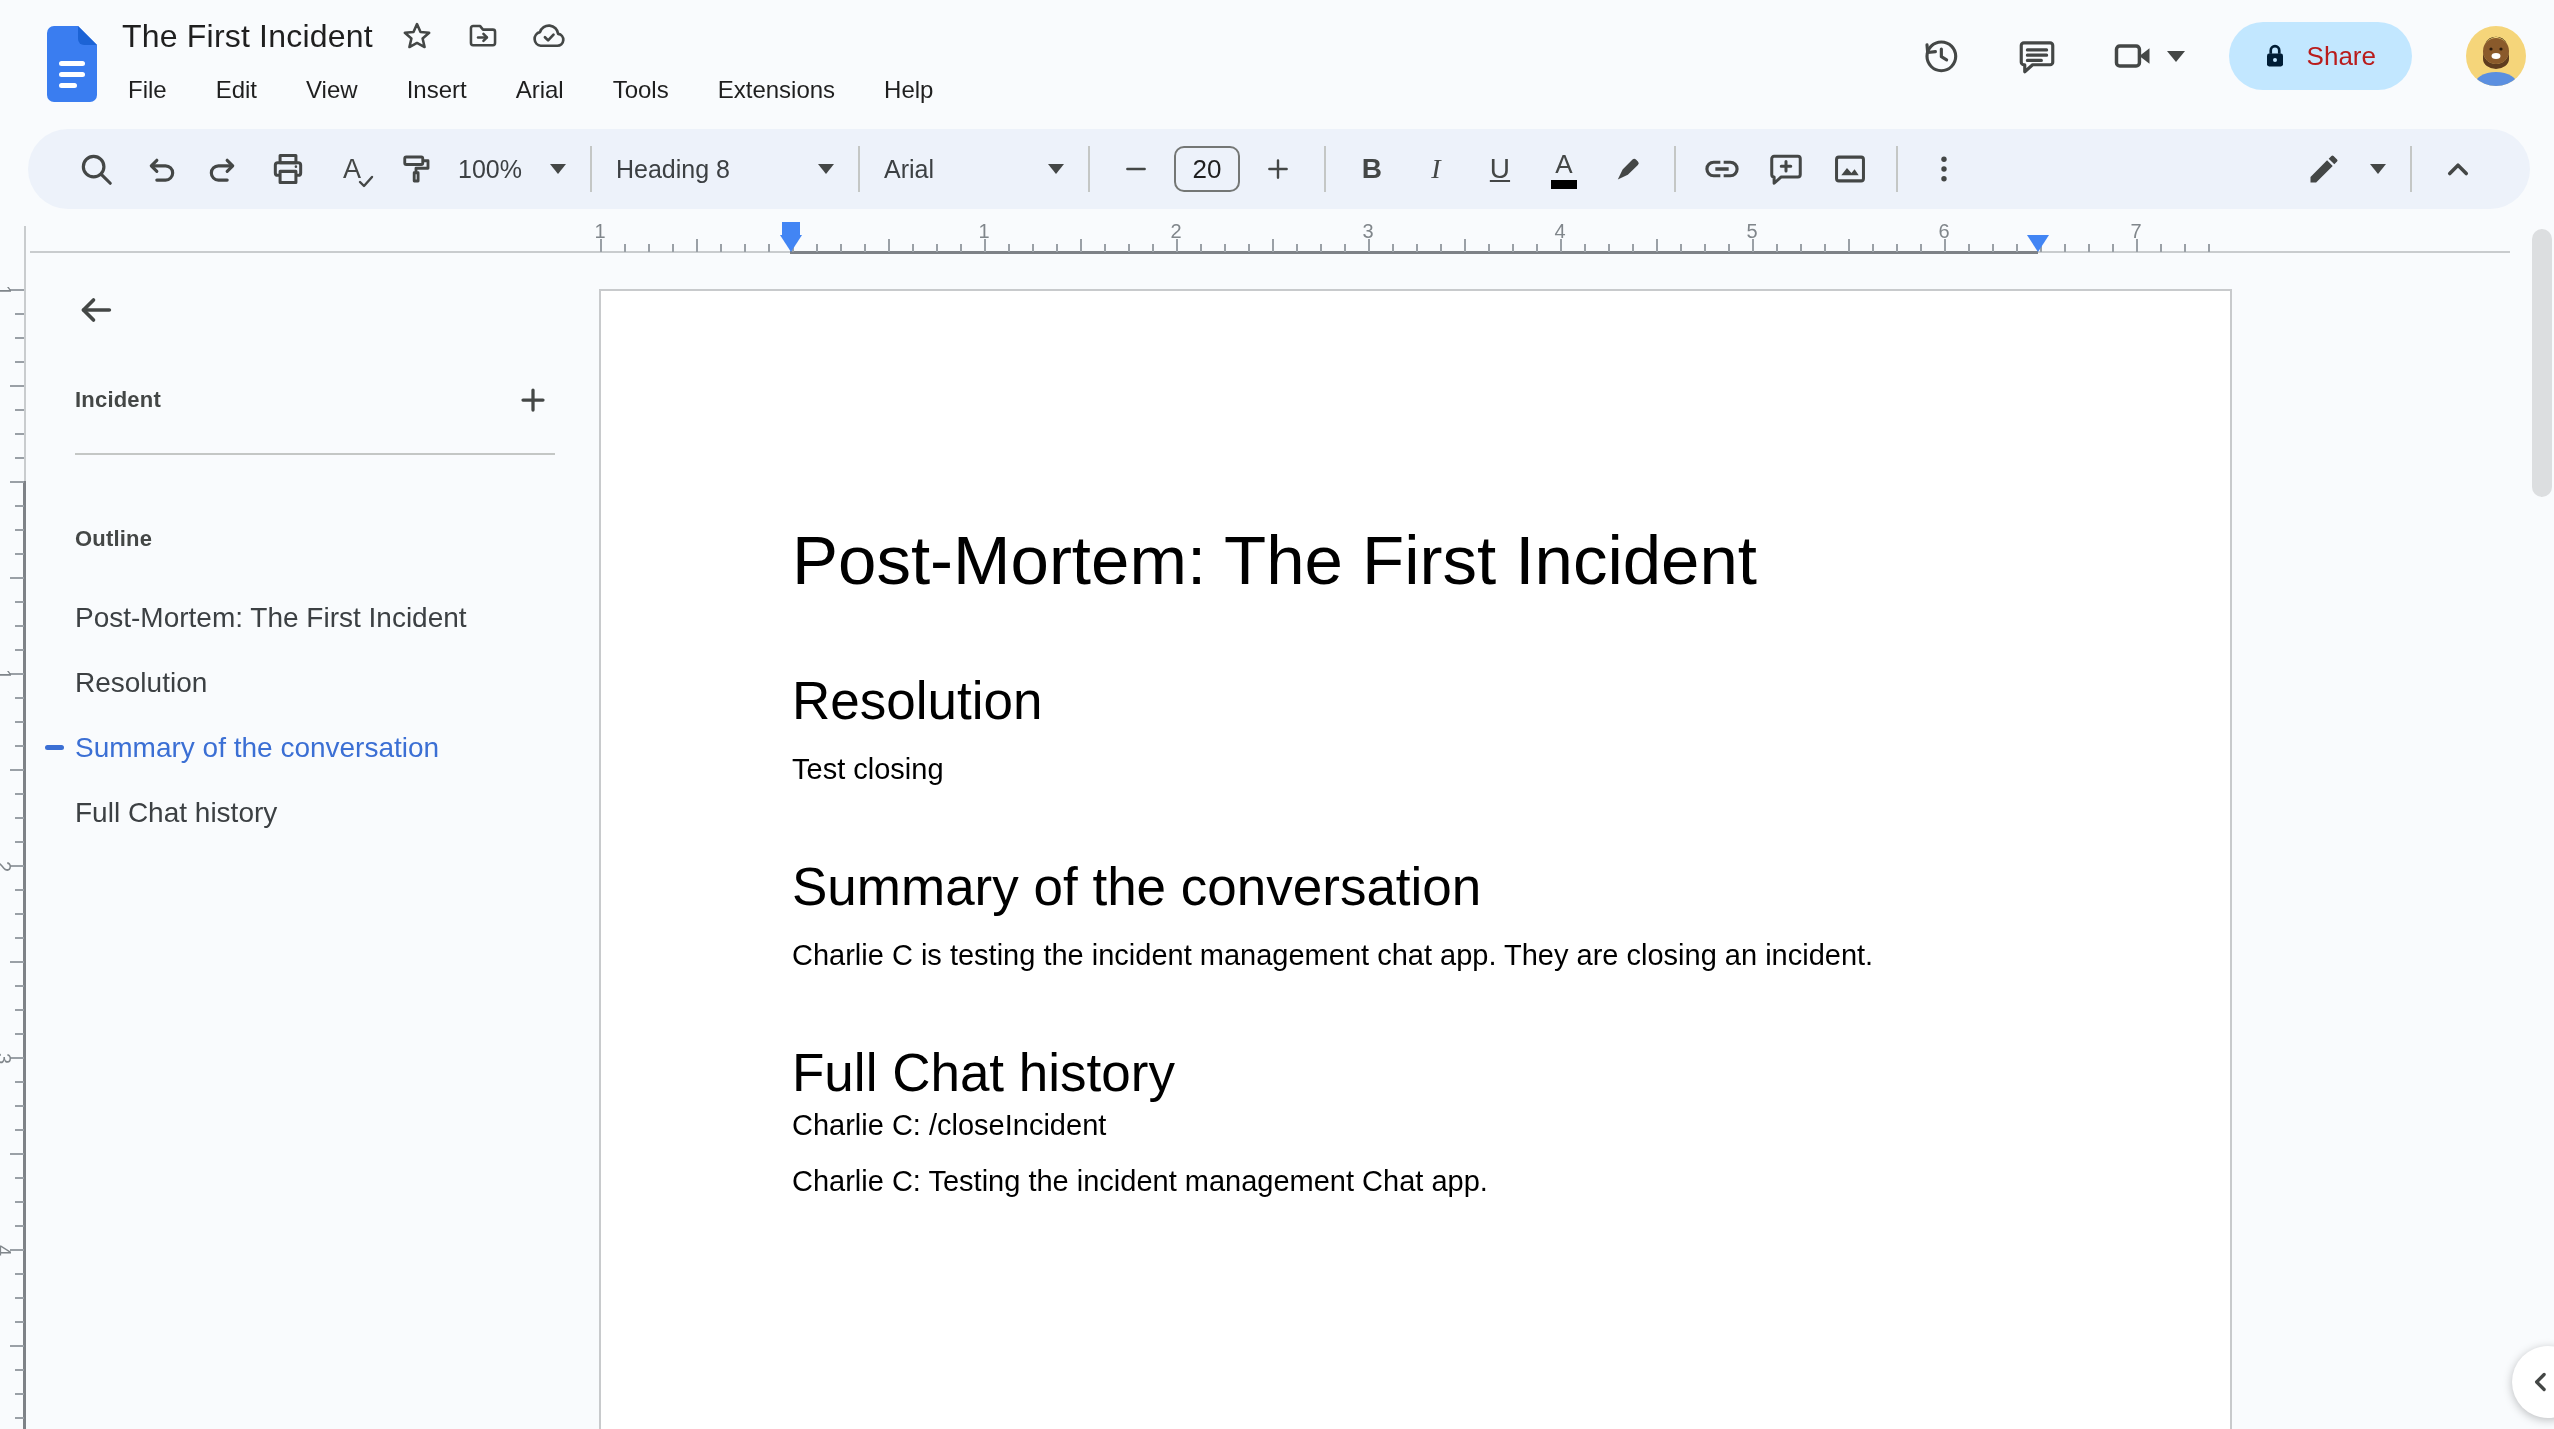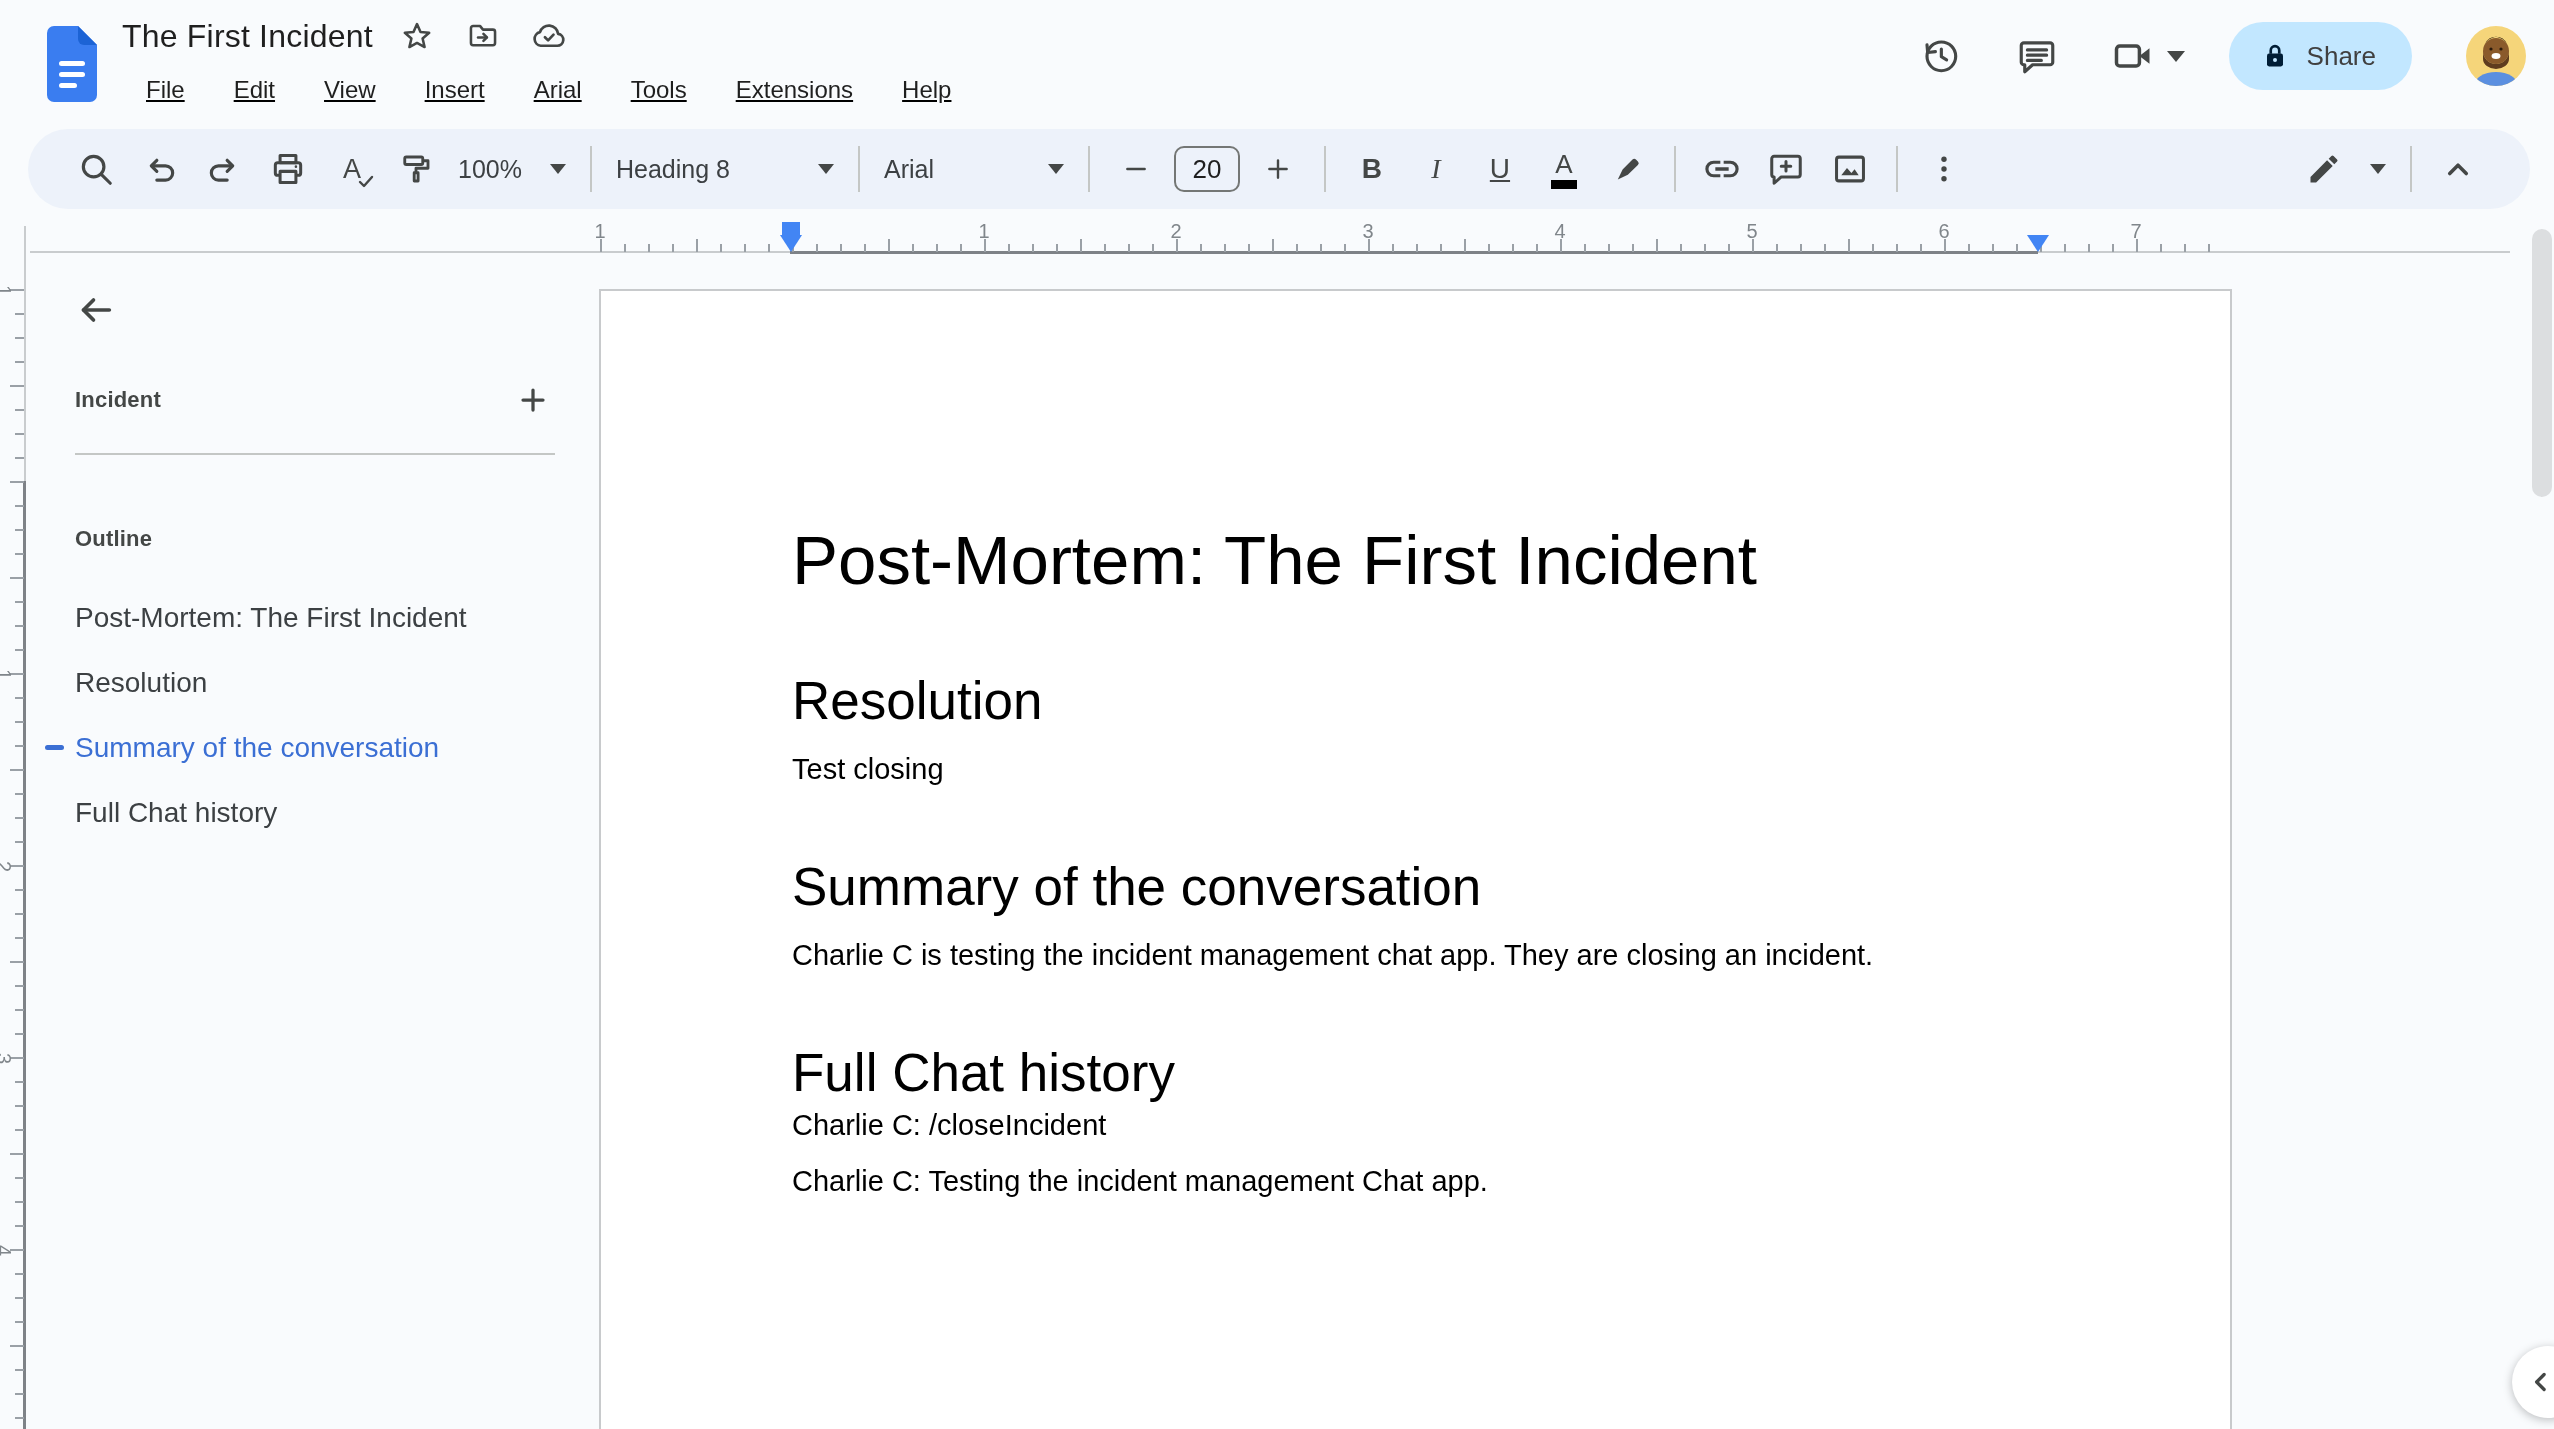--- a/index.html
+++ b/index.html
@@ -8,31 +8,31 @@
   .icon { color:#444746; display:flex; align-items:center; justify-content:center; }
   svg { display:block; }
 
   
   .header { position:absolute; left:0; top:0; width:2554px; height:128px; background:#f9fbfd; }
   .docs-logo { position:absolute; left:44px; top:24px; width:56px; height:80px; cursor:pointer; }
   .title-row { position:absolute; left:122px; top:18px; display:flex; align-items:flex-start; }
   .doc-title { font-size:32px; color:#1f1f1f; letter-spacing:.2px; }
   .title-icons { display:flex; align-items:center; margin-left:26px; gap:30px; }
   .title-icons .icon { width:36px; height:36px; cursor:pointer; }
-  .menubar { position:absolute; left:140px; top:72px; display:flex; gap:37px;text-decoration:underline; }
+  .menubar { position:absolute; left:122px; top:72px; display:flex; gap:37px; }
   .menu-item { font-size:24px; color:#1f1f1f; cursor:pointer; padding:4px 6px; border-radius:8px; }
   .header-right { position:absolute; right:28px; top:20px; height:72px; display:flex; align-items:center; }
   .hbtn { width:48px; height:48px; cursor:pointer; }
   .video-group { display:flex; align-items:center; margin-left:48px; cursor:pointer; }
   .caret { width:0; height:0; border-left:9px solid transparent; border-right:9px solid transparent;
            border-top:11px solid #444746; }
   .caret.small { border-left-width:8px; border-right-width:8px; border-top-width:10px; }
   .share-btn { margin-left:44px; height:68px; padding:0 36px 0 30px; border-radius:34px;
     background:#c2e7ff; display:flex; align-items:center; gap:16px; cursor:pointer; }
-  .share-label { font-size:26px; font-weight:500; color:#404040; }
+  .share-label { font-size:26px; font-weight:500; color:#b91c1c; }
   .avatar { margin-left:54px; width:60px; height:60px; border-radius:50%; overflow:hidden; cursor:pointer; }
 
   
   .toolbar { position:absolute; left:28px; top:129px; width:2502px; height:80px;
     background:#edf2fa; border-radius:40px; display:flex; align-items:center; padding-left:36px; }
   .tbtn { width:44px; height:52px; margin:0 10px; border-radius:8px; cursor:pointer;
     display:flex; align-items:center; justify-content:center; flex:none; }
   .tdiv { width:2px; height:46px; background:#c4c7c5; margin:0 14px; flex:none; }
   .tb-text { font-size:25px; color:#3c4043; white-space:nowrap; }
   .tb-select { display:flex; align-items:center; cursor:pointer; margin:0 10px; flex:none; }

